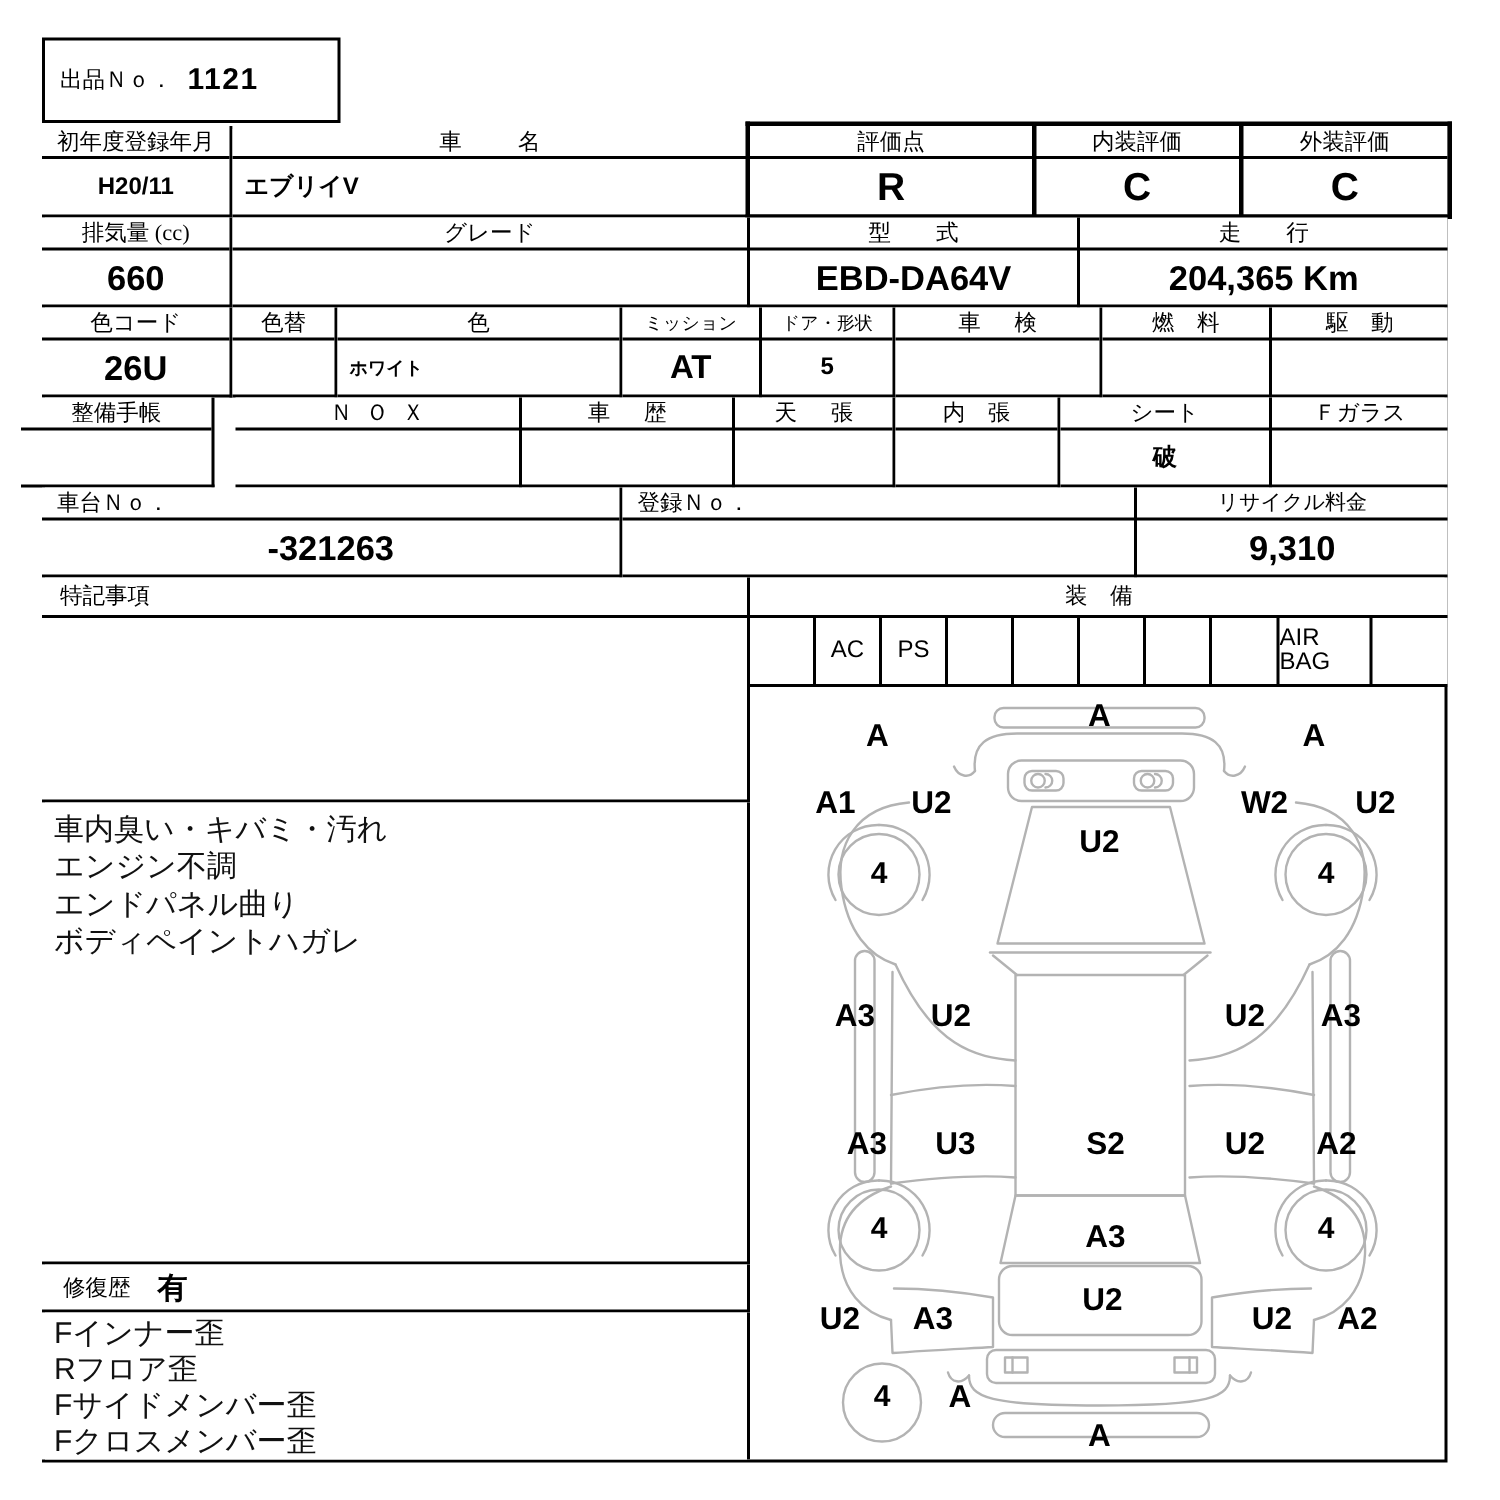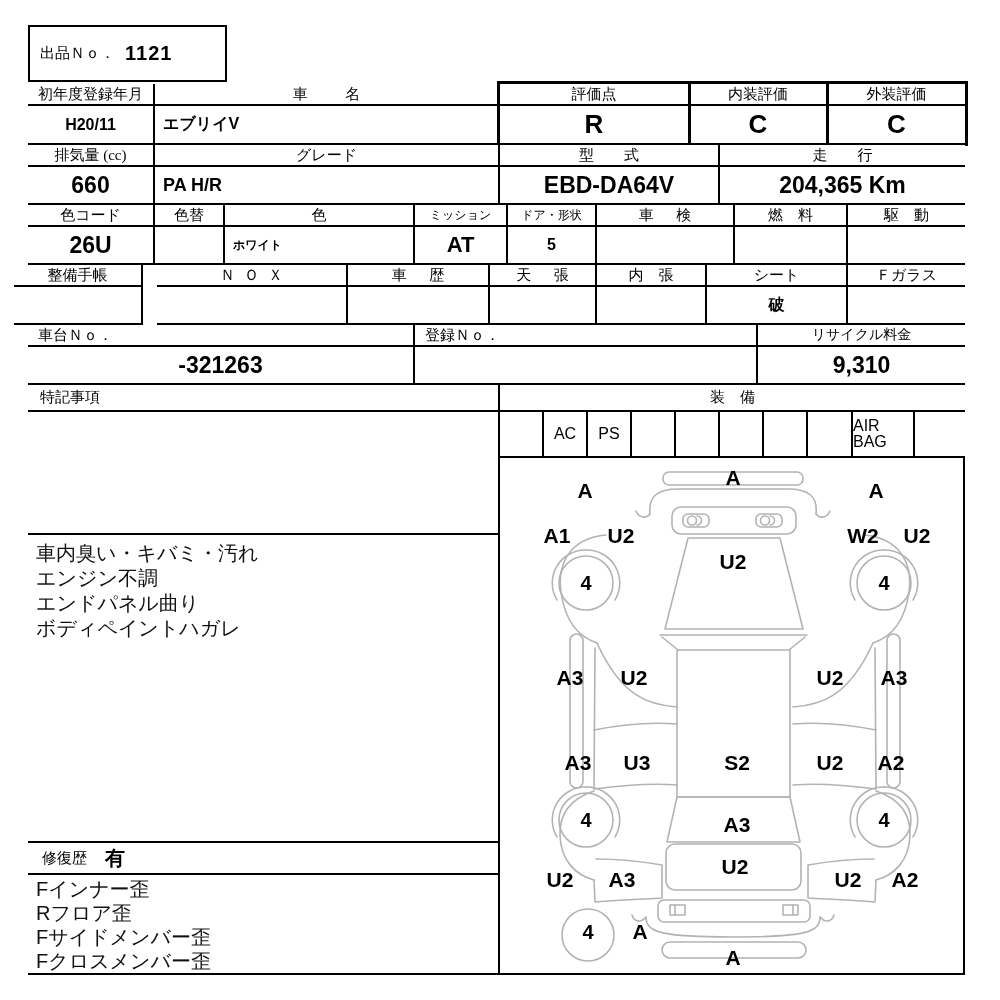--- a/index.html
+++ b/index.html
@@ -93,21 +93,20 @@
   <div class="abs thick-line" style="left:965px;top:81px;width:3px;height:65px;"></div>
   <div class="abs thick-line" style="left:688px;top:84px;width:3px;height:60px;"></div>
   <div class="abs thick-line" style="left:826px;top:84px;width:3px;height:60px;"></div>
 
   <div class="cell" style="left:28px;top:145px;width:127px;height:60px;">
     <div class="hd">排気量 (cc)</div>
     <div class="vl fs23">660</div>
   </div>
   <div class="cell" style="left:155px;top:145px;width:345px;height:60px;">
     <div class="hd">グレード</div>
-    <div class="vl left fs18">PA H/R</div>
   </div>
   <div class="cell" style="left:500px;top:145px;width:220px;height:60px;">
     <div class="hd ls2">型式</div>
     <div class="vl fs23">EBD-DA64V</div>
   </div>
   <div class="cell last" style="left:720px;top:145px;width:245px;height:60px;">
     <div class="hd ls2">走行</div>
     <div class="vl fs23">204,365 Km</div>
   </div>
 
@@ -299,21 +298,21 @@
           <path d="M94,422 L95,444 C122,442 146,441 162,440 L162,407 C139,403 115,401 96,401"></path>
         </g>
       </g>
     </svg>
     <div id="dmg-layer">
         <span class="dmg" style="left: 233px; top: 20px;">A</span>
         <span class="dmg" style="left: 85px; top: 33px;">A</span>
         <span class="dmg" style="left: 376px; top: 33px;">A</span>
         <span class="dmg" style="left: 57px; top: 78px;">A1</span>
         <span class="dmg" style="left: 121px; top: 78px;">U2</span>
-        <span class="dmg" style="left: 363px; top: 78px;">W2</span>
+        <span class="dmg" style="left: 343px; top: 78px;">W2</span>
         <span class="dmg" style="left: 417px; top: 78px;">U2</span>
         <span class="dmg" style="left: 233px; top: 104px;">U2</span>
         <span class="dmg" style="left: 86px; top: 125px; font-size: 20px;">4</span>
         <span class="dmg" style="left: 384px; top: 125px; font-size: 20px;">4</span>
         <span class="dmg" style="left: 70px; top: 220px;">A3</span>
         <span class="dmg" style="left: 134px; top: 220px;">U2</span>
         <span class="dmg" style="left: 330px; top: 220px;">U2</span>
         <span class="dmg" style="left: 394px; top: 220px;">A3</span>
         <span class="dmg" style="left: 78px; top: 305px;">A3</span>
         <span class="dmg" style="left: 137px; top: 305px;">U3</span>

